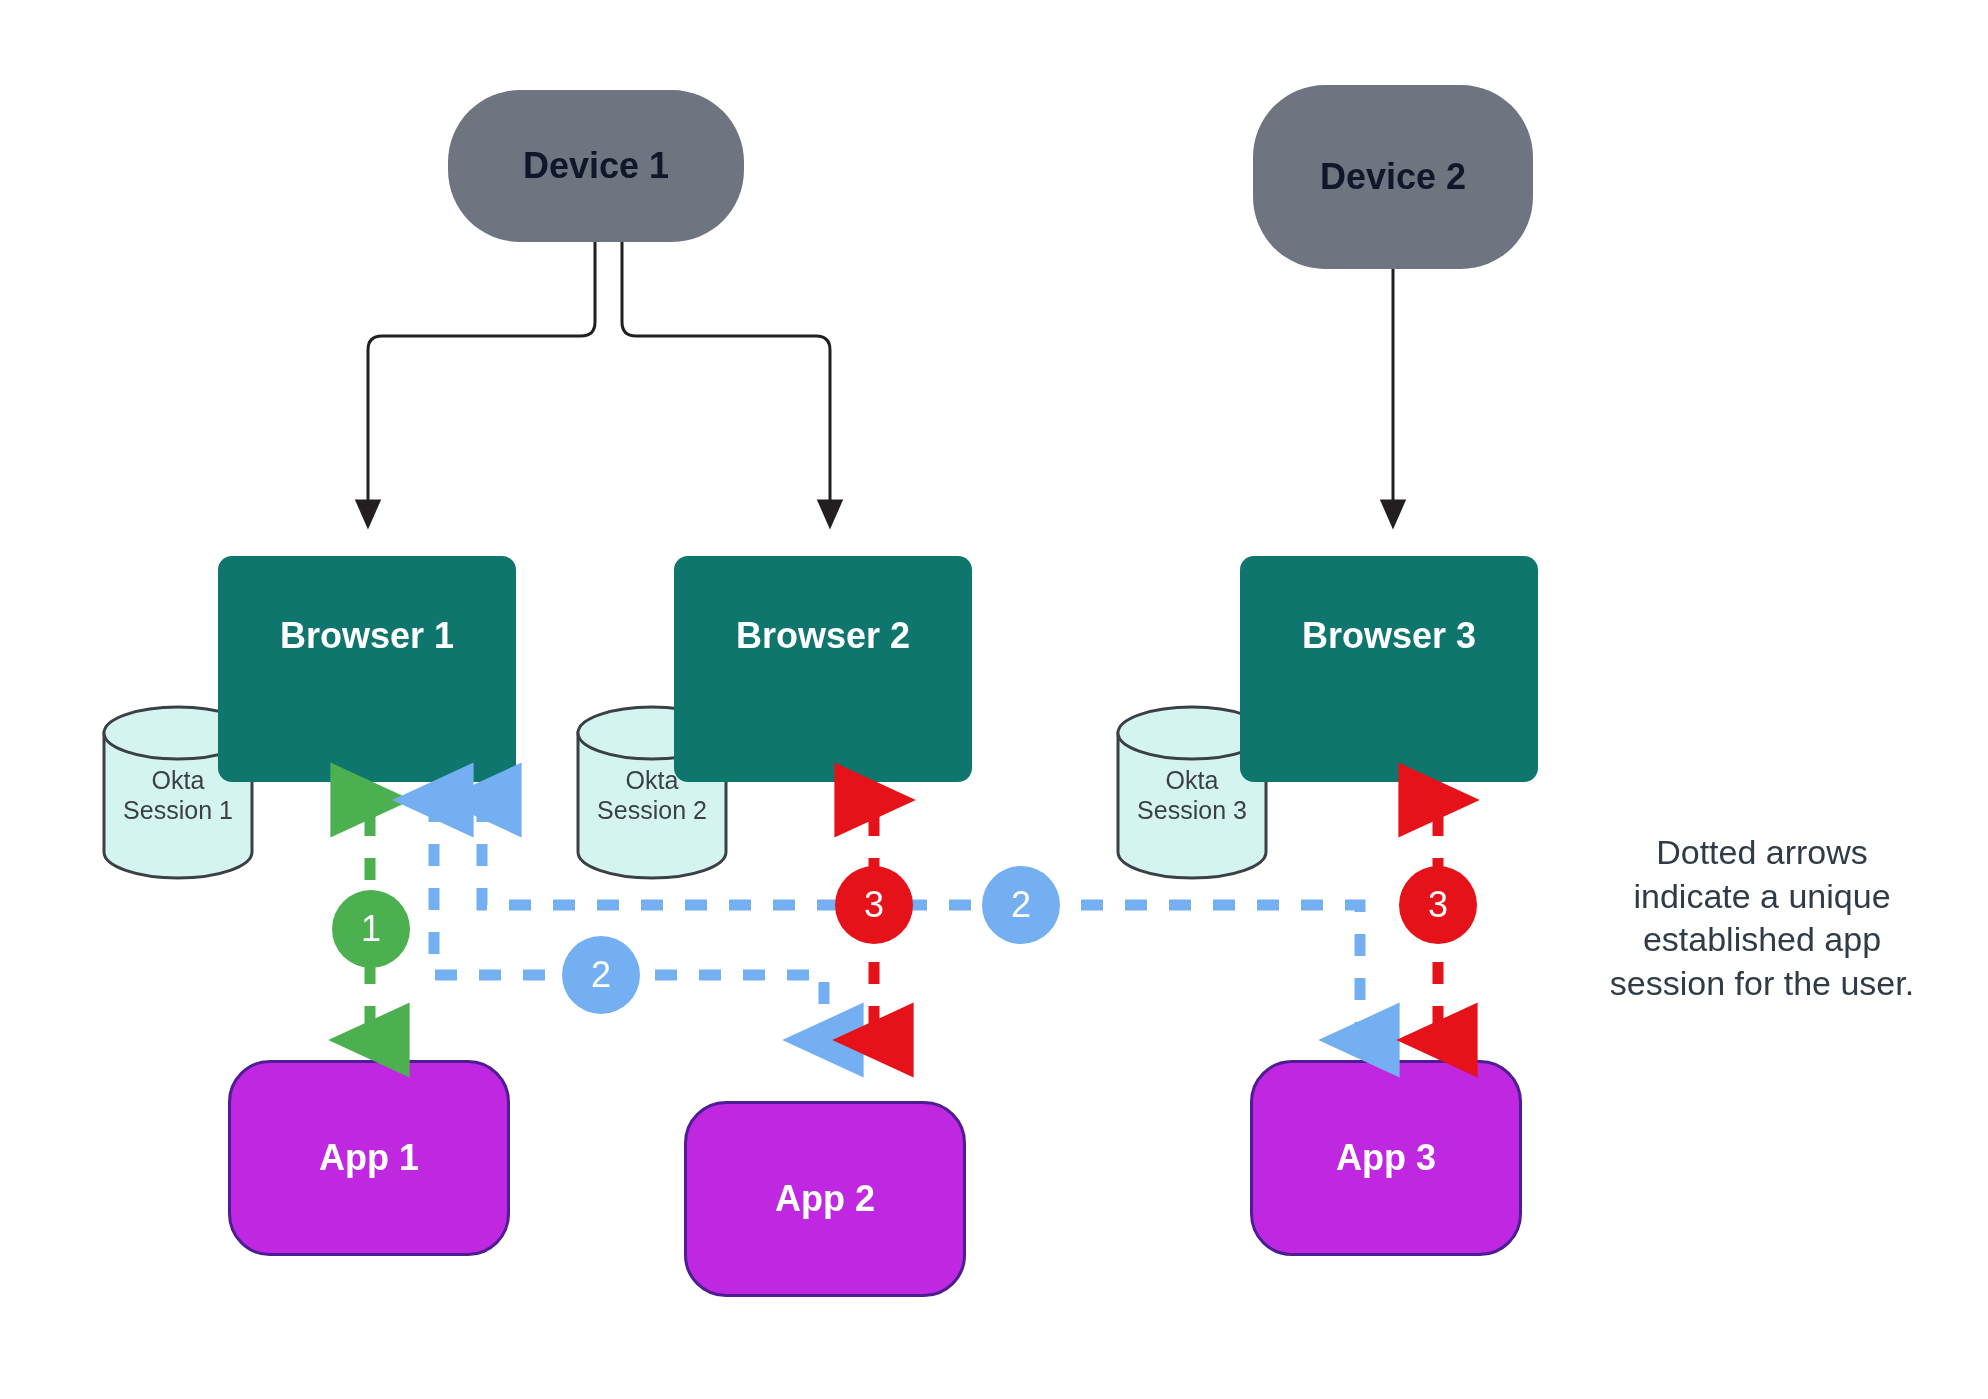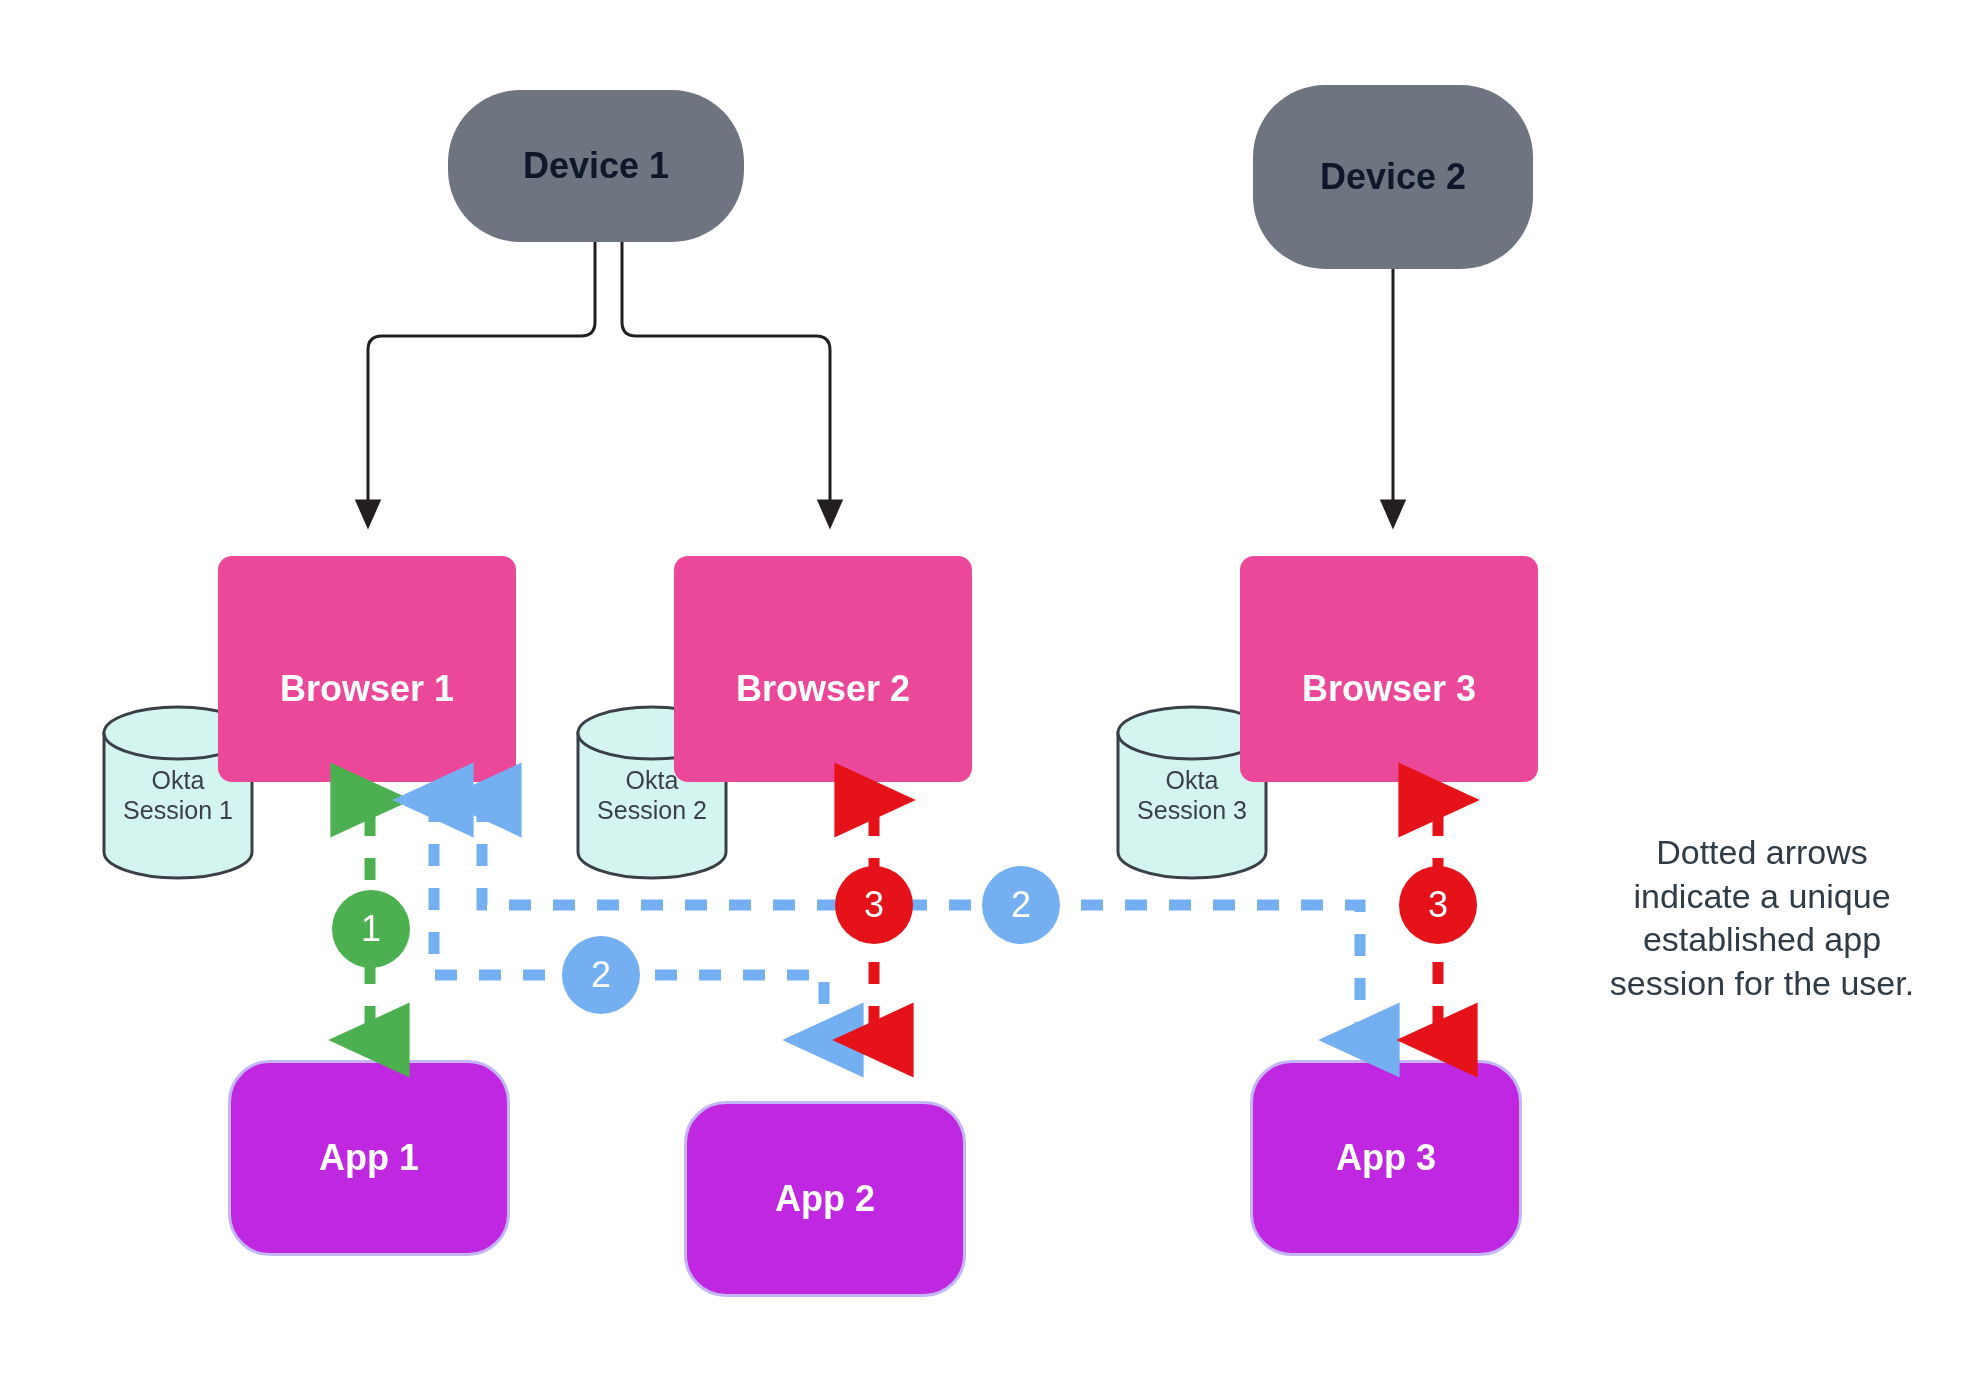--- a/index.html
+++ b/index.html
@@ -4,23 +4,23 @@
 <style>
   html,body{margin:0;padding:0;background:#ffffff;}
   body{width:1988px;height:1399px;position:relative;overflow:hidden;
        font-family:"Liberation Sans","DejaVu Sans",sans-serif;}
   #stage{position:absolute;left:0;top:0;width:1988px;height:1399px;}
   svg.layer{position:absolute;left:0;top:0;width:1988px;height:1399px;overflow:visible;}
   .node{position:absolute;display:flex;align-items:center;justify-content:center;
         text-align:center;box-sizing:border-box;}
   .device{background:#6e7480;border-radius:72px;color:#0f172a;
           font-weight:bold;font-size:36px;}
-  .browser{background:#ec4899;border-radius:14px;color:#ffffff;
-           font-weight:bold;font-size:36px;align-items:flex-start;padding-top:112px;}
-  .app{background:#c027e0;border:3px solid #c4b5fd;border-radius:42px;color:#ffffff;
+  .browser{background:#0f766e;border-radius:14px;color:#ffffff;
+           font-weight:bold;font-size:36px;align-items:flex-start;padding-top:59px;}
+  .app{background:#c027e0;border:3px solid #4c1d95;border-radius:42px;color:#ffffff;
        font-weight:bold;font-size:36px;}
   .cyl-label{position:absolute;display:flex;flex-direction:column;align-items:center;
              justify-content:center;color:#3b3f46;font-size:25px;line-height:1.22;
              text-align:center;}
   .badge{position:absolute;border-radius:50%;display:flex;align-items:center;
          justify-content:center;color:#ffffff;font-size:36px;font-weight:normal;}
   .badge-1{background:#4cb050;}
   .badge-2{background:#74aff2;}
   .badge-3{background:#e6121a;}
   .caption{position:absolute;color:#2f3b46;font-size:34px;line-height:1.28;

